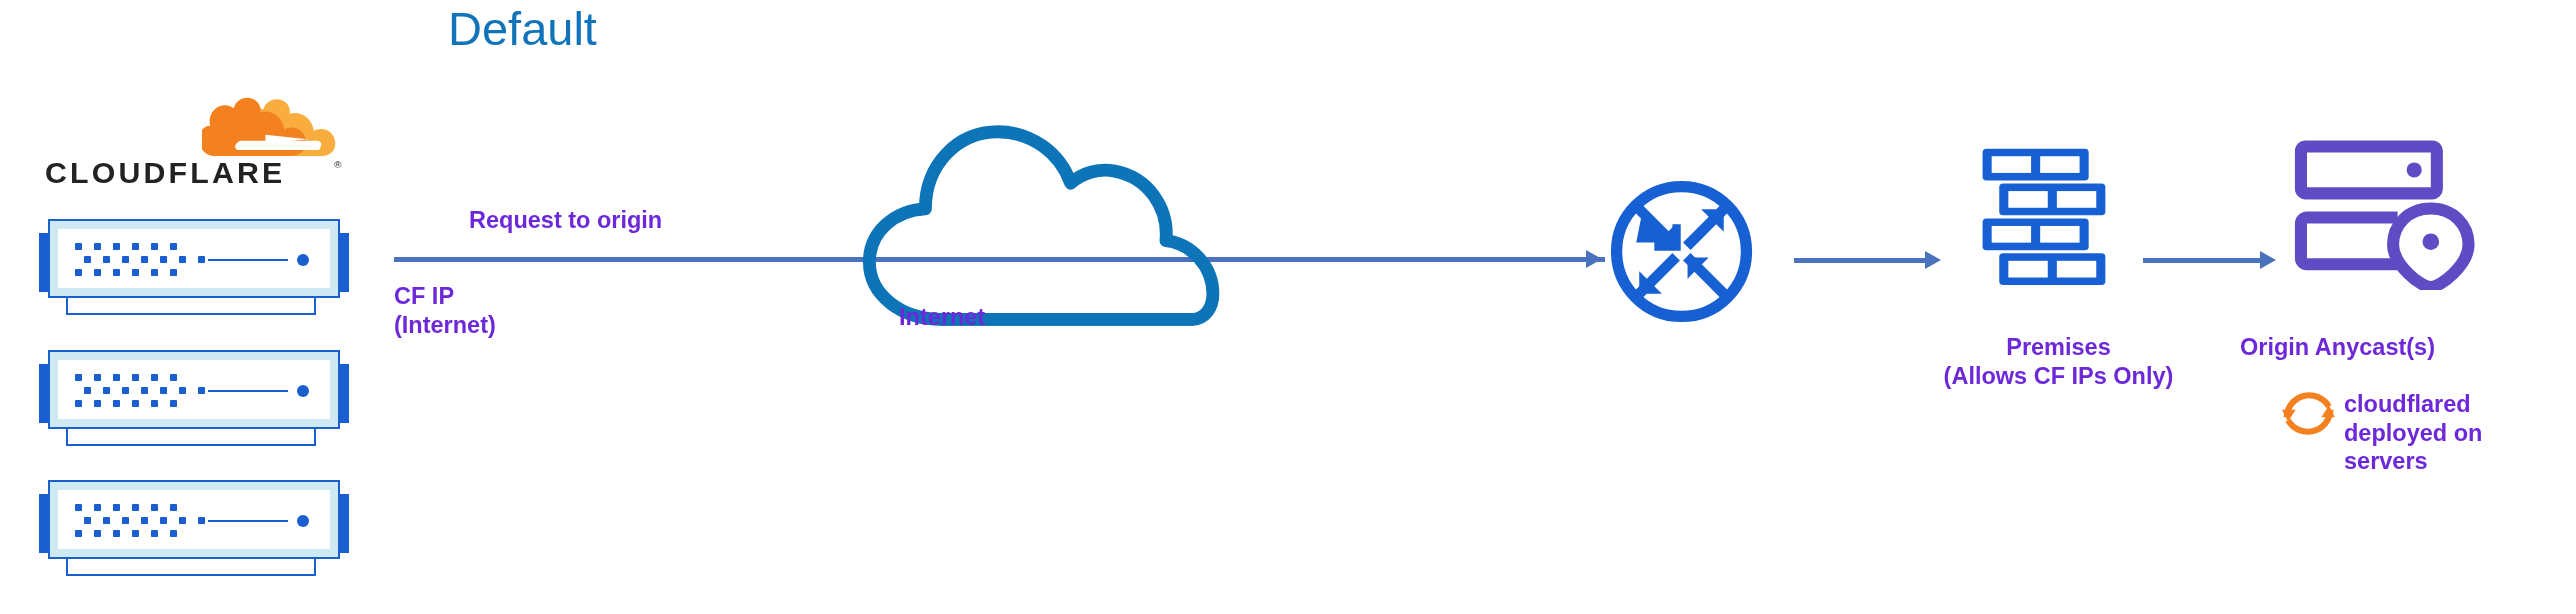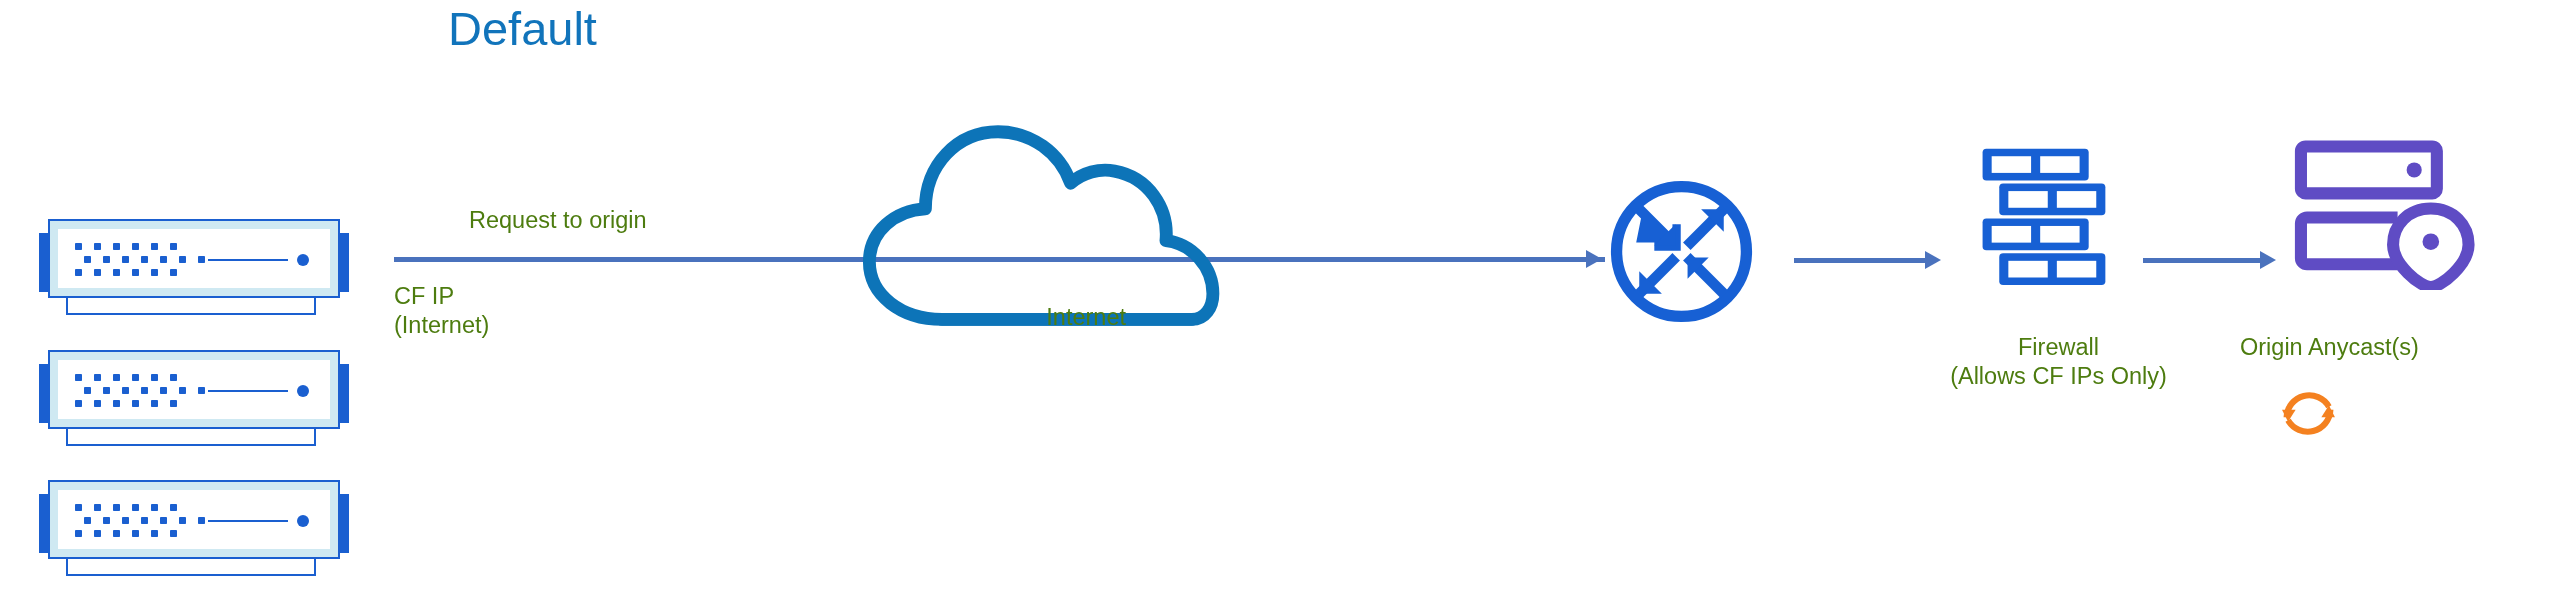--- a/index.html
+++ b/index.html
@@ -142,42 +142,43 @@
     position: absolute;
     width: 0;
     height: 0;
     border-top: 9.8px solid transparent;
     border-bottom: 9.8px solid transparent;
     border-left: 16.6px solid #4a72bd;
   }
 
   
   .lbl {
-    color: #4d7c0f;
+    color: #6d28d9;
     font-size: 23px;
     line-height: 1.22;
     white-space: pre-line;
+    font-weight: bold;
   }
 
   #lbl-request-to-origin {
     left: 469px;
     top: 206px;
     font-size: 23.5px;
   }
   #lbl-cf-ip {
     left: 394px;
     top: 282px;
     font-size: 23.5px;
   }
   #lbl-internet {
     left: 899px;
     top: 303px;
     width: 227px;
     font-size: 23.5px;
-    text-align: right;
+    text-align: left;
   }
   #lbl-cpe {
     left: 1400px;
     top: 333px;
     width: 424px;
     font-size: 23.5px;
     text-align: center;
   }
   #lbl-firewall {
     left: 1854px;
@@ -221,20 +222,33 @@
   
   #cloudflared-icon { left: 2279px; top: 384px; width: 59px; height: 59px; }
 </style>
 </head>
 <body>
 
 <div id="canvas">
 
   <div class="abs" id="diagram-title">Default</div>
 
+  <div class="abs" id="cf-logo-wrap">
+    <svg id="cf-logo-mark" viewBox="0 0 180 82">
+      <path d="M158 78 C 175 78 180 64 174 52 C 169 42 156 40 148 45 C 146 28 131 18 116 22 C 118 12 110 3 99 3 C 90 3 83 9 81 17 C 76 13 69 12 63 14 C 52 18 47 30 50 40 C 40 40 32 48 32 58 C 32 70 41 78 53 78 Z" fill="#faad3f"></path>
+      <path d="M118 78 C 136 78 142 62 135 50 C 129 40 117 38 109 43 C 107 26 92 16 77 20 C 79 10 71 1 60 1 C 51 1 44 7 42 15 C 37 11 30 10 24 12 C 13 16 8 28 11 38 C 2 38 -4 46 -4 56 C -4 68 5 78 17 78 Z" fill="#f48120"></path>
+      <path d="M50 58 L 152 58 C 157 58 159 62 157 66 L 155 70 L 48 70 C 44 70 43 66 45 62 Z" fill="#ffffff"></path>
+      <path d="M84 50 L 140 56 L 84 62 Z" fill="#ffffff"></path>
+    </svg>
+
+    <svg id="cf-wordmark" viewBox="0 0 400 46">
+      <text x="0" y="36" font-family="Liberation Sans, sans-serif" font-size="40" font-weight="bold" letter-spacing="4.2" fill="#222222">CLOUDFLARE</text>
+      <text x="382" y="16" font-family="Liberation Sans, sans-serif" font-size="13" fill="#222222">®</text>
+    </svg>
+  </div>
 
   <div class="abs server-rack" style="left:39px; top:219px;">
     <div class="rack-tab left"></div>
     <div class="rack-tab right"></div>
     <div class="rack-shelf"></div>
     <div class="rack-body">
       <div class="rack-face">
         <div class="rack-ports">
             <i style="left: 0px; top: 0px;"></i>
             <i style="left: 19px; top: 0px;"></i>
@@ -432,20 +446,23 @@
   <div class="abs conn-head" style="left:2260px; top:251px;"></div>
 
   <div class="abs lbl" id="lbl-request-to-origin">Request to origin</div>
 
   <div class="abs lbl" id="lbl-cf-ip">CF IP
 (Internet)</div>
 
   <div class="abs lbl" id="lbl-internet">Internet</div>
 
 
-  <div class="abs lbl" id="lbl-firewall">Firewall
+  <div class="abs lbl" id="lbl-firewall">Premises
 (Allows CF IPs Only)</div>
 
   <div class="abs lbl" id="lbl-origin">Origin Anycast(s)</div>
 
+  <div class="abs lbl" id="lbl-cloudflared">cloudflared
+deployed on
+servers</div>
 
 </div>
 
 
 </body></html>

